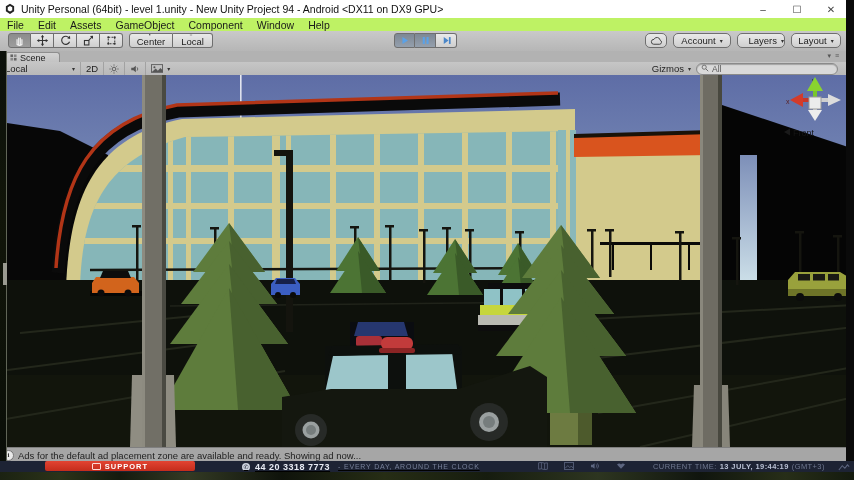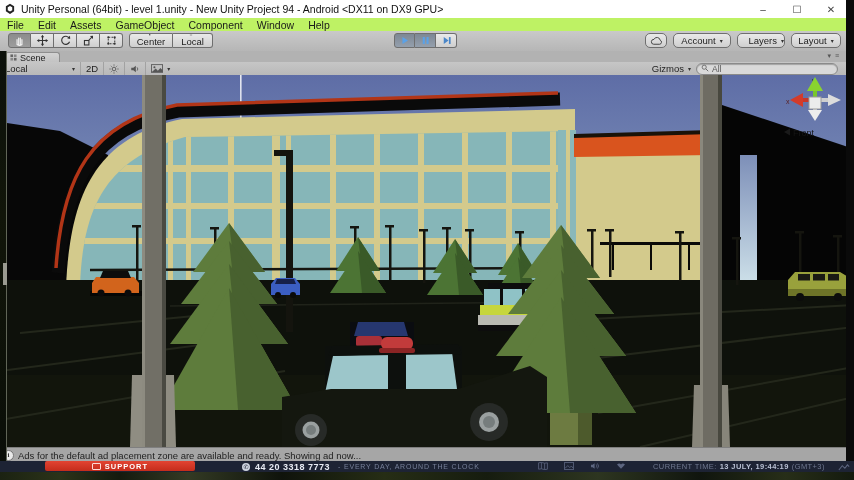--- a/index.html
+++ b/index.html
@@ -33,21 +33,21 @@
   .searchpill{width:132px;height:10px;background:#d9d9d9;border:1px solid #8a8a8a;border-radius:6px;display:flex;align-items:flex-start;font-size:8.5px;color:#555;padding:0 4px;margin-right:10px;box-shadow:inset 0 1px 1px rgba(0,0,0,.25);}
   
   .viewport{position:absolute;left:0;top:75px;width:854px;height:272px;background:#5e6da6;}
   
   .statusbar{position:absolute;left:0;top:447px;width:846px;height:14px;background:#a6a6a6;border-top:1px solid #7f7f7f;display:flex;align-items:center;font-size:9.5px;color:#222;}
   .info-ic{width:9px;height:9px;border-radius:50%;background:#e9e9e9;border:1px solid #777;color:#333;font-size:7px;font-weight:bold;display:flex;align-items:center;justify-content:center;margin:0 4px 0 3px;font-family:"Liberation Serif",serif;}
   
   .gamestrip{position:absolute;left:0;top:461px;width:854px;height:11px;background:#1d2334;display:flex;align-items:center;overflow:hidden;}
   .support-btn{position:absolute;left:45px;top:0px;width:150px;height:10px;background:linear-gradient(#e24432,#c42c1b);border-radius:2px;display:flex;align-items:center;justify-content:center;color:#fff;font-size:7.5px;font-weight:bold;letter-spacing:1px;}
   .support-ic{width:7px;height:5px;border:1px solid #ffd9d4;border-radius:1px;margin-right:4px;}
-  .phone-wrap{position:absolute;left:242px;top:0;display:flex;align-items:center;height:11px;}
+  .phone-wrap{position:absolute;left:242px;top:0;display:flex;align-items:center;height:11px;text-decoration:underline;}
   .phone-ic{width:8px;height:8px;border-radius:50%;background:#cdd3df;color:#1d2334;font-size:6px;display:flex;align-items:center;justify-content:center;margin-right:5px;}
   .phone-num{color:#e8ecf4;font-weight:bold;font-size:9px;letter-spacing:.5px;}
   .tagline{color:#77809a;font-size:7px;letter-spacing:.8px;margin-left:8px;}
   .gs-icons{position:absolute;left:538px;top:1px;display:flex;gap:16px;align-items:center;}
   .timewrap{position:absolute;left:653px;top:0;height:11px;display:flex;align-items:center;font-size:7.5px;letter-spacing:.4px;}
   .t-label{color:#6f7890;}
   .t-value{color:#b9c1d4;font-weight:bold;margin:4px 3px;}
   .t-zone{color:#6f7890;}
   .gs-right-ic{position:absolute;right:4px;top:2px;}
   

